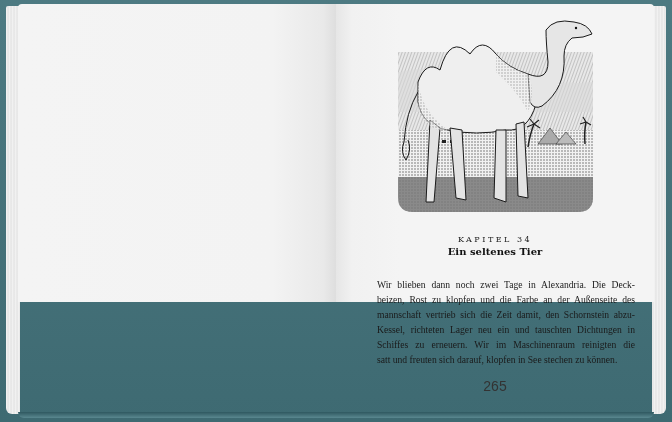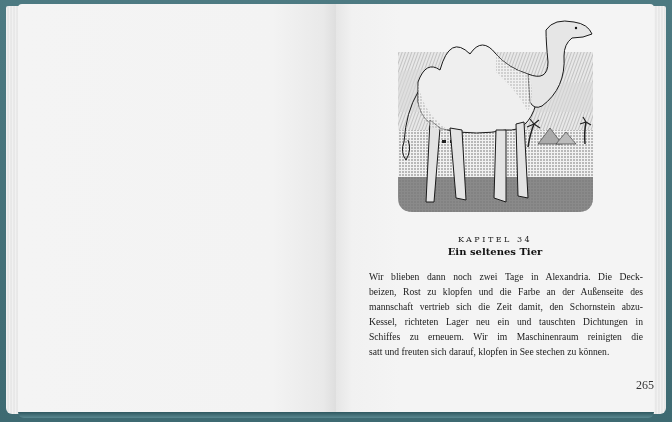--- a/index.html
+++ b/index.html
@@ -18,21 +18,21 @@
     position: absolute; left: 6px; top: 6px; width: 14px; height: 408px;
     background: repeating-linear-gradient(90deg, #ececec 0px, #f6f6f6 1px, #dcdcdc 2px, #f3f3f3 3px);
     border-radius: 2px 0 0 6px;
   }
   .edge-right {
     position: absolute; right: 6px; top: 6px; width: 14px; height: 408px;
     background: repeating-linear-gradient(90deg, #f3f3f3 0px, #dcdcdc 1px, #f6f6f6 2px, #ececec 3px);
     border-radius: 0 2px 6px 0;
   }
   .page {
-    position: absolute; top: 4px; height: 410px;
+    position: absolute; top: 4px; height: 298px;
   }
   .page-left {
     left: 18px; width: 318px;
     background: linear-gradient(90deg, #f4f4f4 0%, #f3f3f3 80%, #e9e9e9 96%, #dedede 100%);
     border-radius: 4px 0 0 0;
   }
   .page-right {
     left: 336px; width: 318px;
     background: linear-gradient(90deg, #e6e6e6 0%, #f1f1f1 5%, #f4f4f4 20%, #f4f4f4 100%);
     border-radius: 0 4px 0 0;
@@ -55,27 +55,27 @@
   }
   .chapter-title {
     position: absolute; left: 0; width: 318px; top: 242px;
     text-align: center; font-size: 10px; font-weight: bold; color: #111;
     font-family: "DejaVu Serif", serif;
   }
   .body-text {
     position: absolute; left: 33px; width: 274px; top: 265px;
     font-family: "Liberation Serif", serif; font-size: 9.6px; line-height: 15px; color: #1a1a1a;
   }
-  .body-text p { margin: 0; text-align: justify; text-align-last: auto; }
+  .body-text p { margin: 8px; text-align: justify; text-align-last: auto; }
   .body-text .line { display: block; text-align: justify; text-align-last: justify; white-space: nowrap; }
   .body-text .line.last { text-align-last: left; }
   .body-text .indent { padding-left: 8px; }
   .page-number {
     position: absolute; left: 0; width: 318px; top: 374px;
-    text-align: right; font-family: Liberation Serif, serif; font-size: 12px; color: #333;
+    text-align: center; font-family: Liberation Sans, sans-serif; font-size: 14px; color: #333;
   }
 </style>
 </head>
 <body>
 
 <div class="cover"></div>
 <div class="edge-left"></div>
 <div class="edge-right"></div>
 
 <div class="page page-left"></div>

